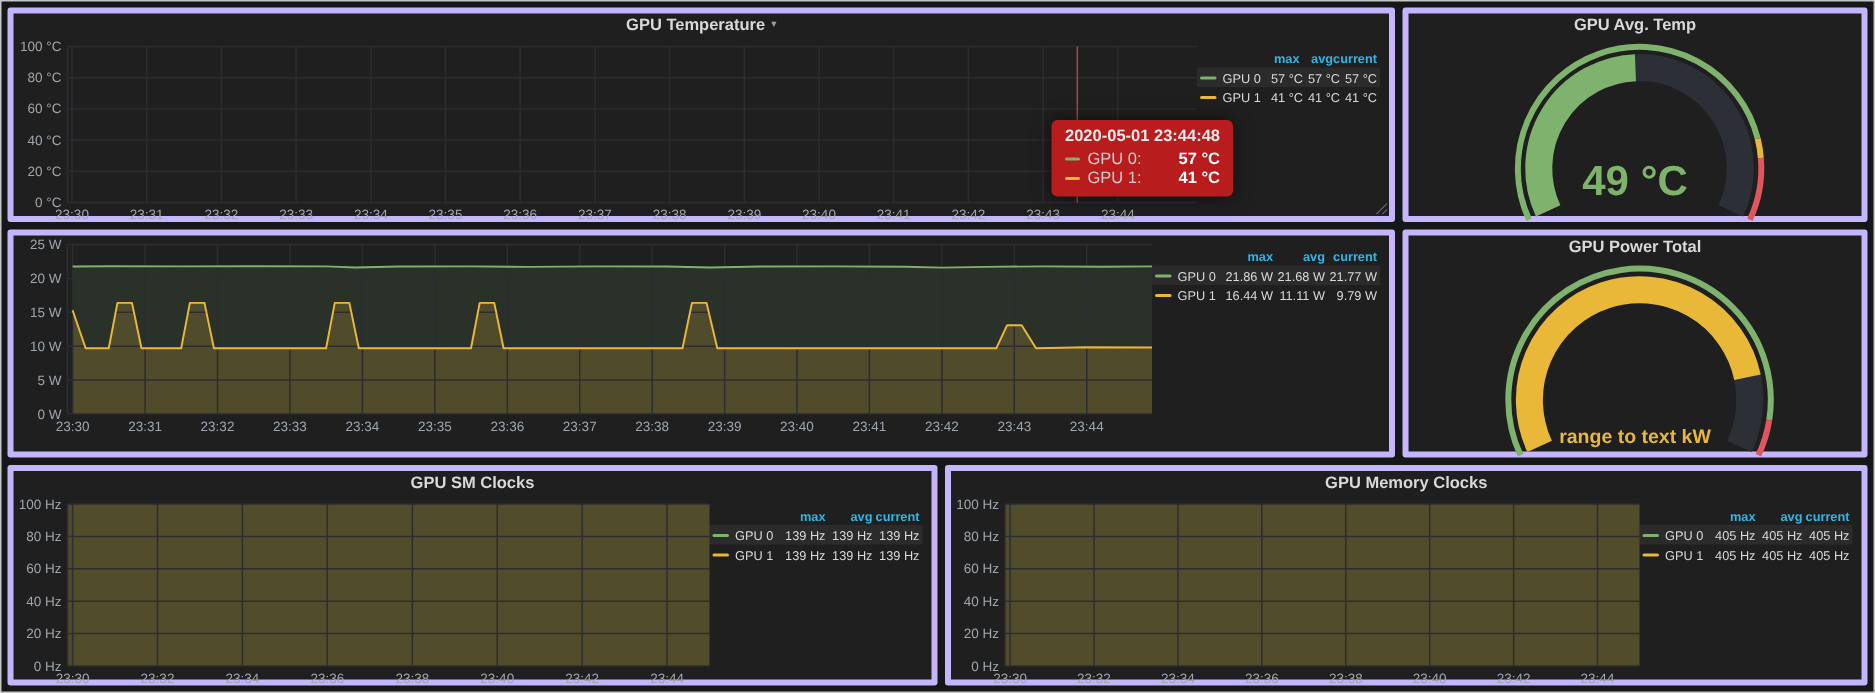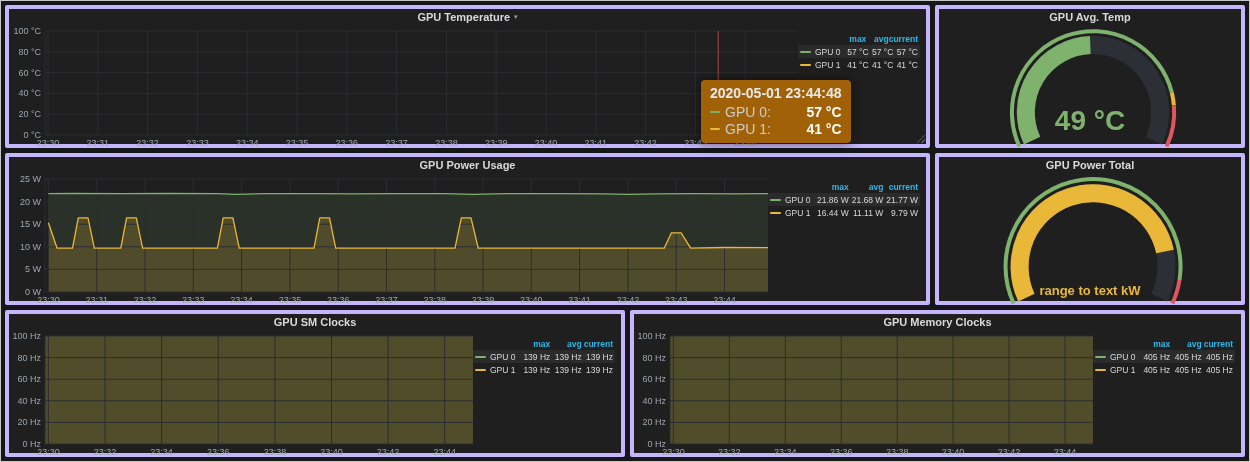--- a/index.html
+++ b/index.html
@@ -51,24 +51,24 @@
   .lg-clk   { width: 148px; }
   .lg-row { display: grid; grid-template-columns: 44px 1fr 1fr 1fr; align-items: center; height: 13px; padding: 0 2px; }
   .lg-h { color: #33b5e5; font-weight: bold; text-align: right; }
   .lg-v { text-align: right; color: #d8d9da; }
   .lg-label { display: flex; align-items: center; gap: 4px; cursor: pointer; white-space: nowrap; }
   .lg-label i { display: inline-block; width: 11px; height: 2px; border-radius: 1px; flex: 0 0 11px; }
   .lg-hl { background: rgba(255,255,255,0.055); border-radius: 1px; }
 
   .tooltip {
     position: absolute; left: 692px; top: 55px; z-index: 6;
-    background: #a16207; border-radius: 4px;
+    background: #b91c1c; border-radius: 4px;
     padding: 5px 9px 6px 9px;
     box-shadow: 0 0 12px rgba(0,0,0,0.55);
-    font-size: 14px; color: #c9cbce; white-space: nowrap;
+    font-size: 11px; color: #c9cbce; white-space: nowrap;
   }
   .tooltip-time { font-weight: bold; color: #e8e9ea; margin-bottom: 3px; }
   .tooltip-row { display: flex; align-items: center; gap: 5px; min-width: 92px; margin-top: 1px; }
   .tooltip-row .dash { width: 10px; height: 2px; border-radius: 1px; flex: 0 0 10px; }
   .dash-green { background: #7eb26d; }
   .dash-yellow { background: #eab839; }
   .tooltip-row b { margin-left: auto; color: #ffffff; }
 
   .gauge-wrap { flex: 1; position: relative; }
   .gauge-canvas { position: absolute; left: 0; top: 0; right: 0; bottom: 0; }
@@ -193,23 +193,20 @@
               <path d="M 232.8 67.4 A 81.2 81.2 0 0 1 234.9 80.3" stroke="#eab839" stroke-width="4" fill="none"></path>
               <path d="M 234.9 80.3 A 81.2 81.2 0 0 1 227.6 121.5" stroke="#e0565e" stroke-width="4" fill="none"></path>
             </svg></div>
         <div class="gauge-value" style="font-size: 28px; color: rgb(126, 178, 109); top: 79.5385px;">49 °C</div>
       </div>
     </section>
   </div>
 
   <div class="row row2">
     <section class="panel p-wide">
-      <header class="panel-header">
-        <span class="panel-title">GPU Power Usage</span>
-      </header>
       <div class="panel-body">
         <div class="chart-area">
             <svg width="765" height="134">
               <polygon points="39.4,119.0 39.4,20.7 63.5,20.5 111.8,20.6 160.1,20.5 208.4,20.6 227.7,21.3 256.7,20.7 305.0,20.6 343.6,20.9 387.1,20.6 435.4,20.7 464.4,21.3 498.2,20.7 546.5,20.6 594.8,20.8 618.9,21.4 647.9,20.9 686.6,20.6 725.2,20.8 759.0,20.6 759.0,119.0" fill="#7eb26d" fill-opacity="0.12"></polygon>
               <polygon points="39.4,119.0 39.4,49.8 48.1,75.2 63.5,75.2 69.3,44.9 79.0,44.9 85.3,75.2 111.8,75.2 117.6,44.9 127.3,44.9 133.6,75.2 208.4,75.2 214.2,44.9 223.9,44.9 230.2,75.2 305.0,75.2 310.8,44.9 320.5,44.9 326.7,75.2 446.0,75.2 452.3,44.9 462.0,44.9 469.2,75.2 655.2,75.2 662.4,59.8 672.1,59.8 681.7,75.2 715.5,74.5 759.0,74.7 759.0,119.0" fill="#eab839" fill-opacity="0.2"></polygon>
               <line x1="36" x2="759" y1="119.0" y2="119.0" stroke="#2c2d31" stroke-width="1"></line>
               <line x1="36" x2="759" y1="96.4" y2="96.4" stroke="#2c2d31" stroke-width="1"></line>
               <line x1="36" x2="759" y1="73.8" y2="73.8" stroke="#2c2d31" stroke-width="1"></line>
               <line x1="36" x2="759" y1="51.2" y2="51.2" stroke="#2c2d31" stroke-width="1"></line>
               <line x1="36" x2="759" y1="28.6" y2="28.6" stroke="#2c2d31" stroke-width="1"></line>

